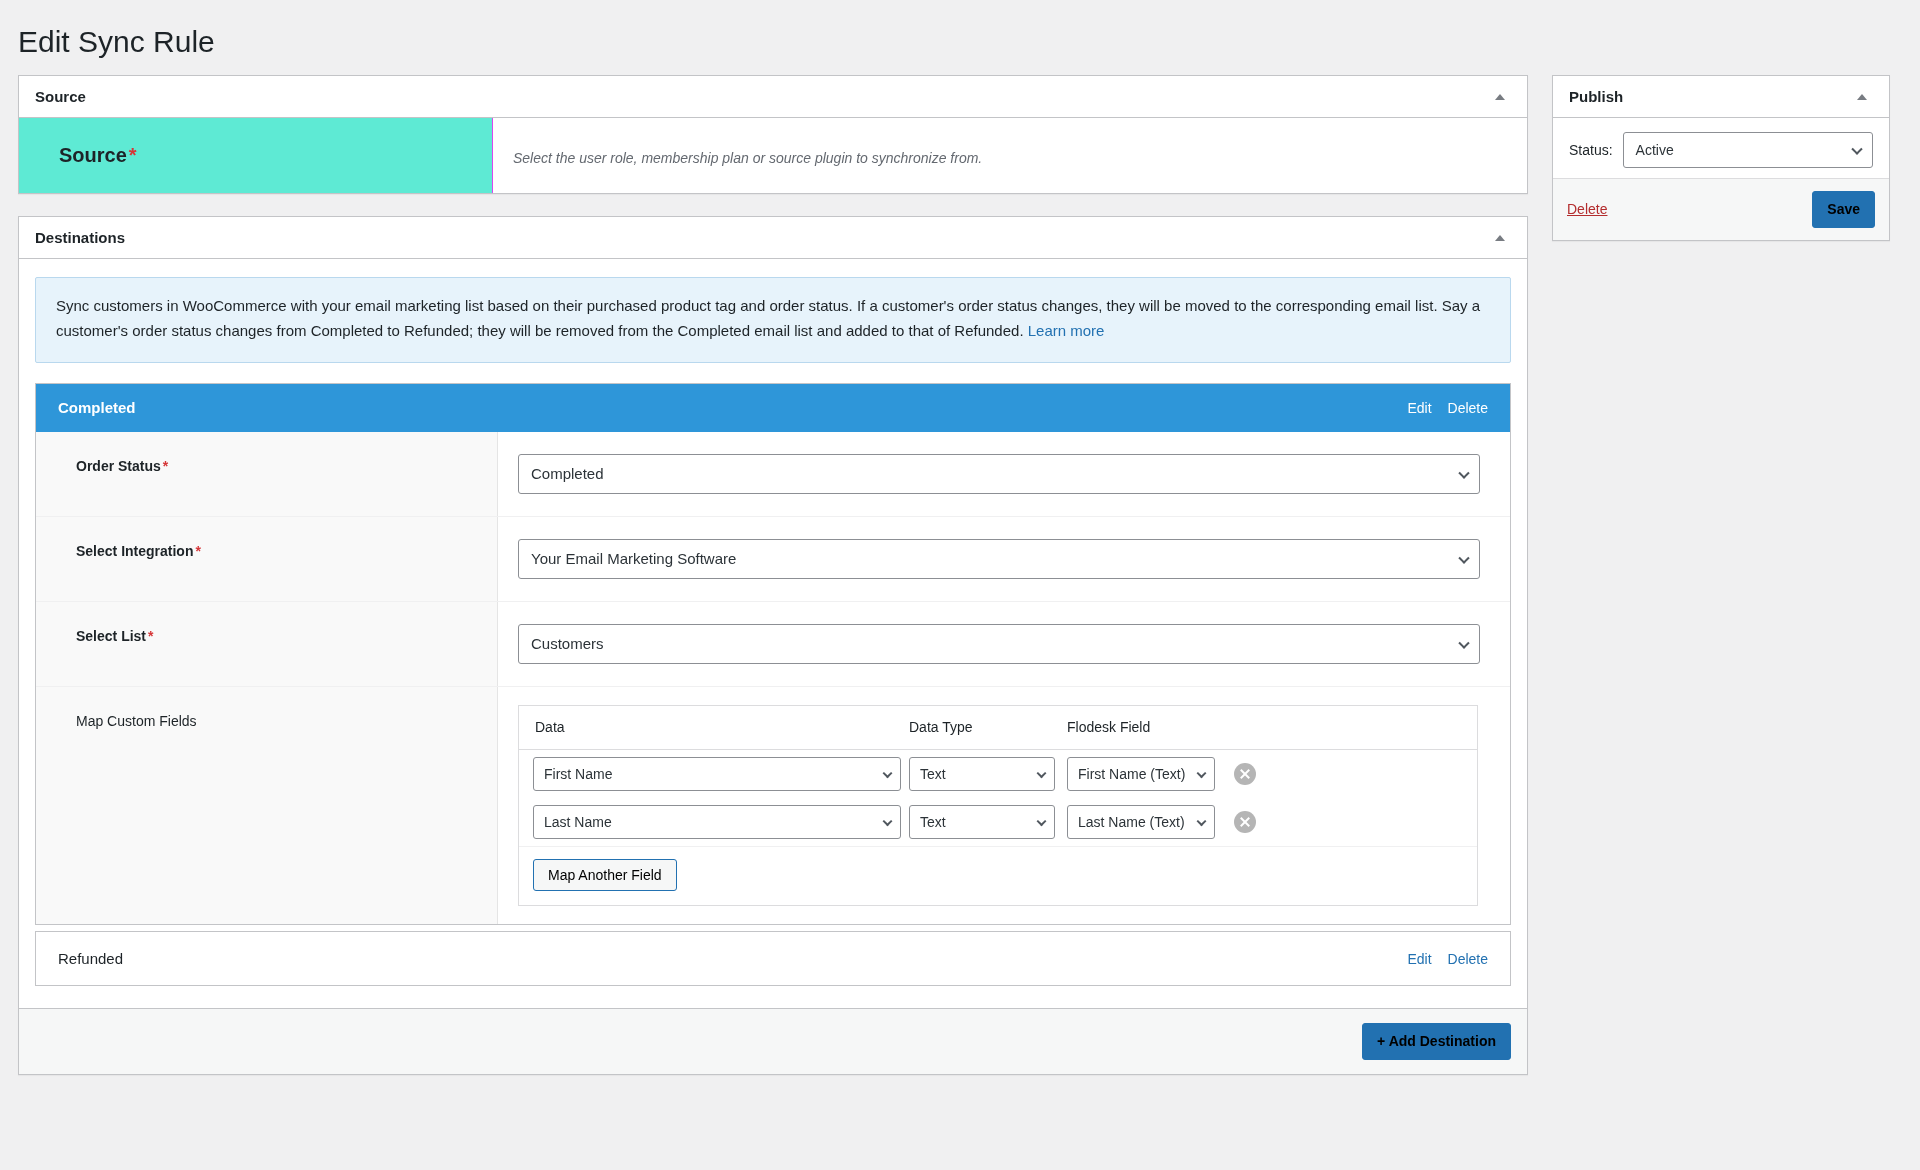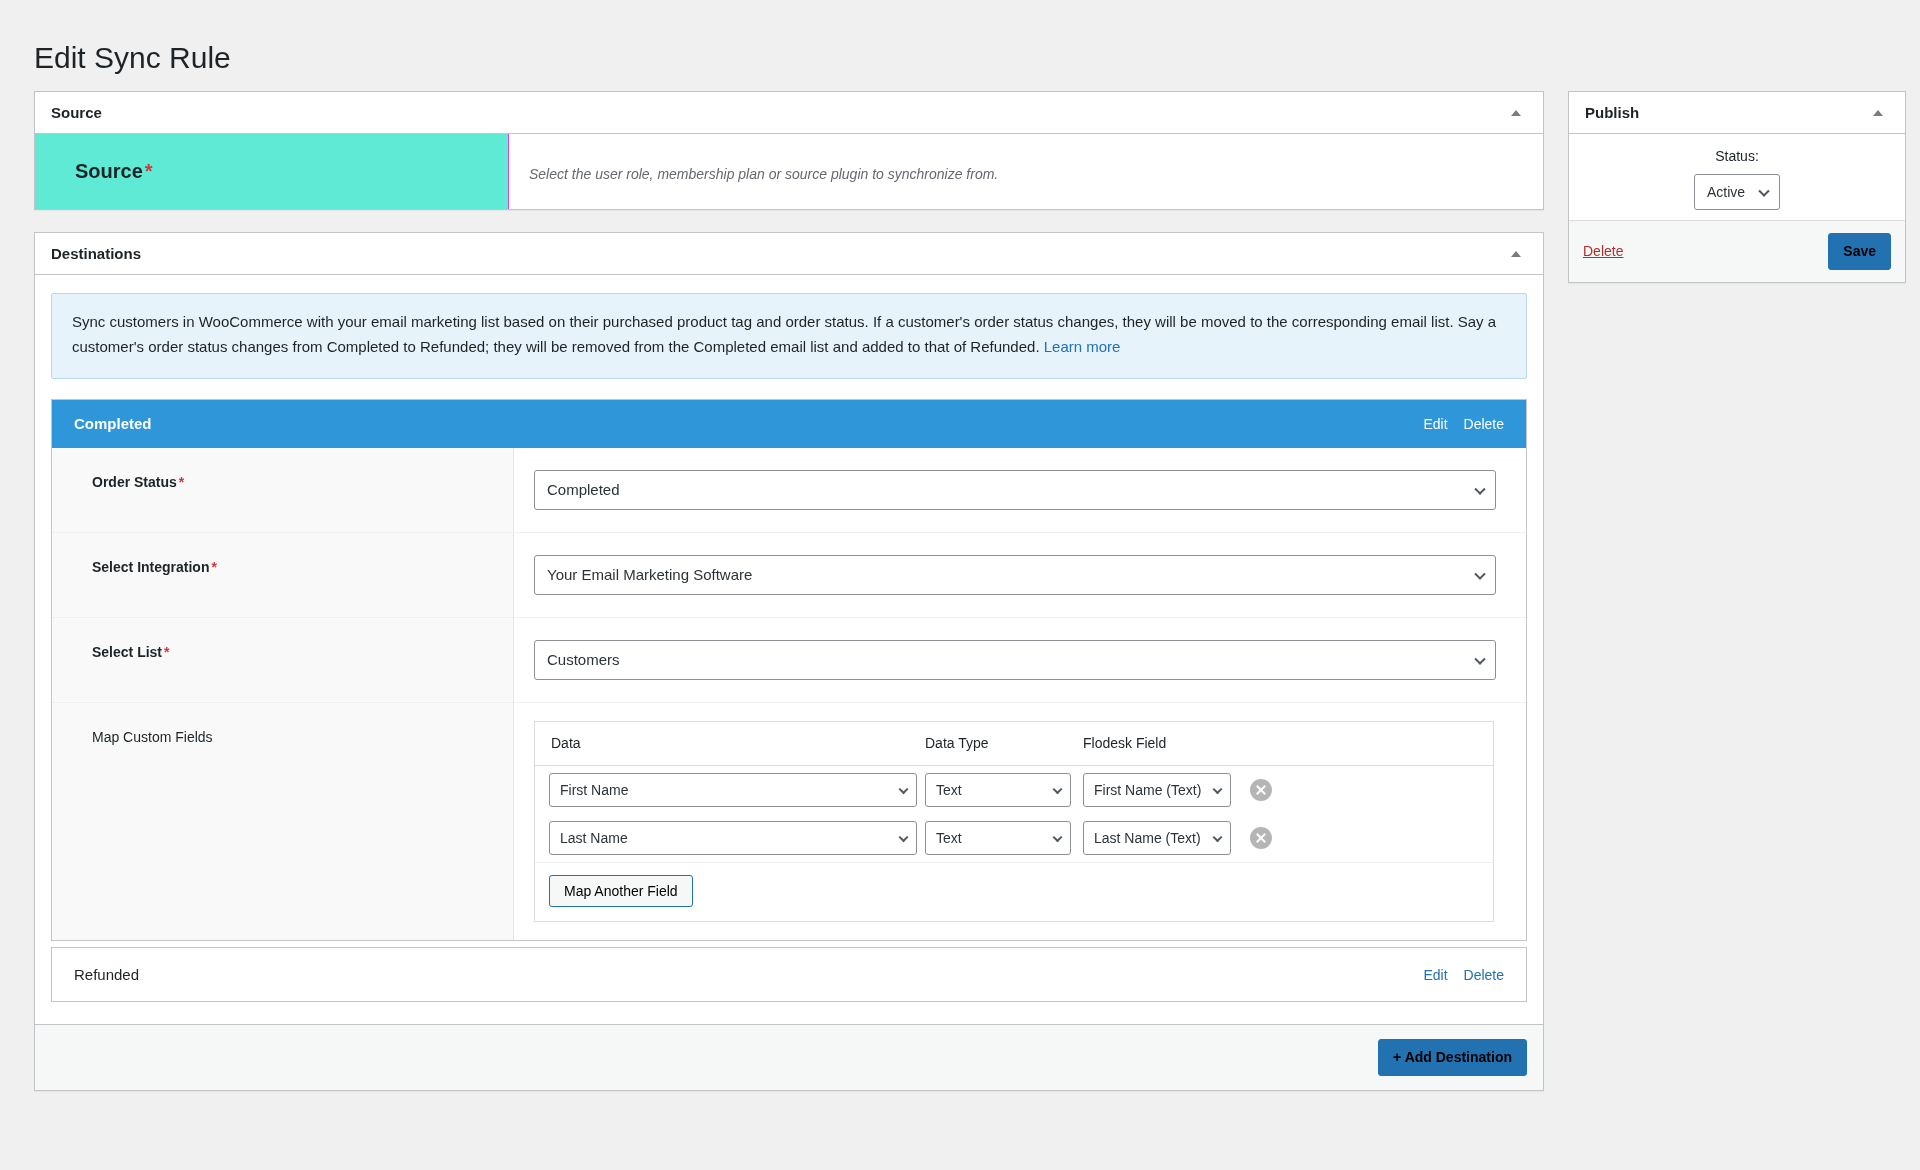--- a/index.html
+++ b/index.html
@@ -11,21 +11,21 @@
     background: #f0f0f1;
     font-family: "Liberation Sans", sans-serif;
     color: #1d2327;
     -webkit-font-smoothing: antialiased;
   }
 
   #page {
     position: relative;
     width: 1920px;
     height: 906px;
-    padding: 16px;
+    padding: 0;
   }
 
   .page-title {
     font-size: 30px;
     font-weight: 400;
     color: #1d2327;
     line-height: 1.3;
     padding: 22px 0 14px 18px;
     margin: 0;
   }
@@ -286,21 +286,20 @@
 
   
   .publish-body { padding: 0; }
   .publish-status {
     display: flex;
     align-items: center;
     gap: 10px;
     padding: 14px 16px 10px 16px;
     font-size: 14px;
     color: #1d2327;
-    flex-direction: column;
   }
   .publish-status .sel { flex: 1 1 auto; height: 36px; font-size: 14px; }
   .publish-actions {
     display: flex;
     align-items: center;
     justify-content: space-between;
     background: #f6f7f7;
     border-top: 1px solid #dcdcde;
     padding: 12px 14px;
   }

